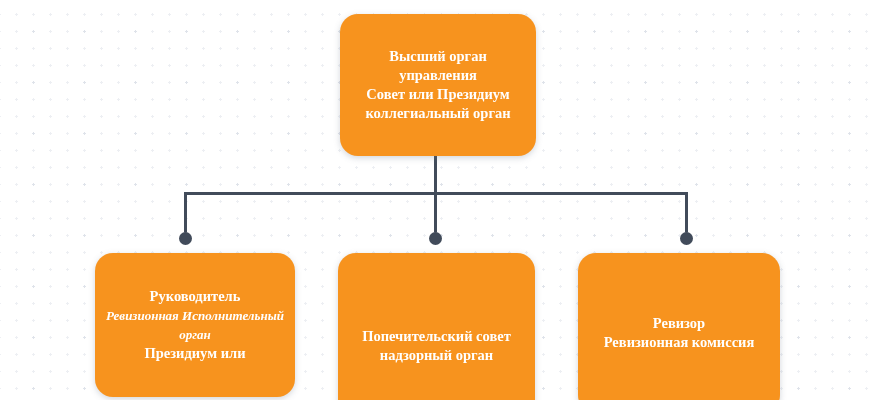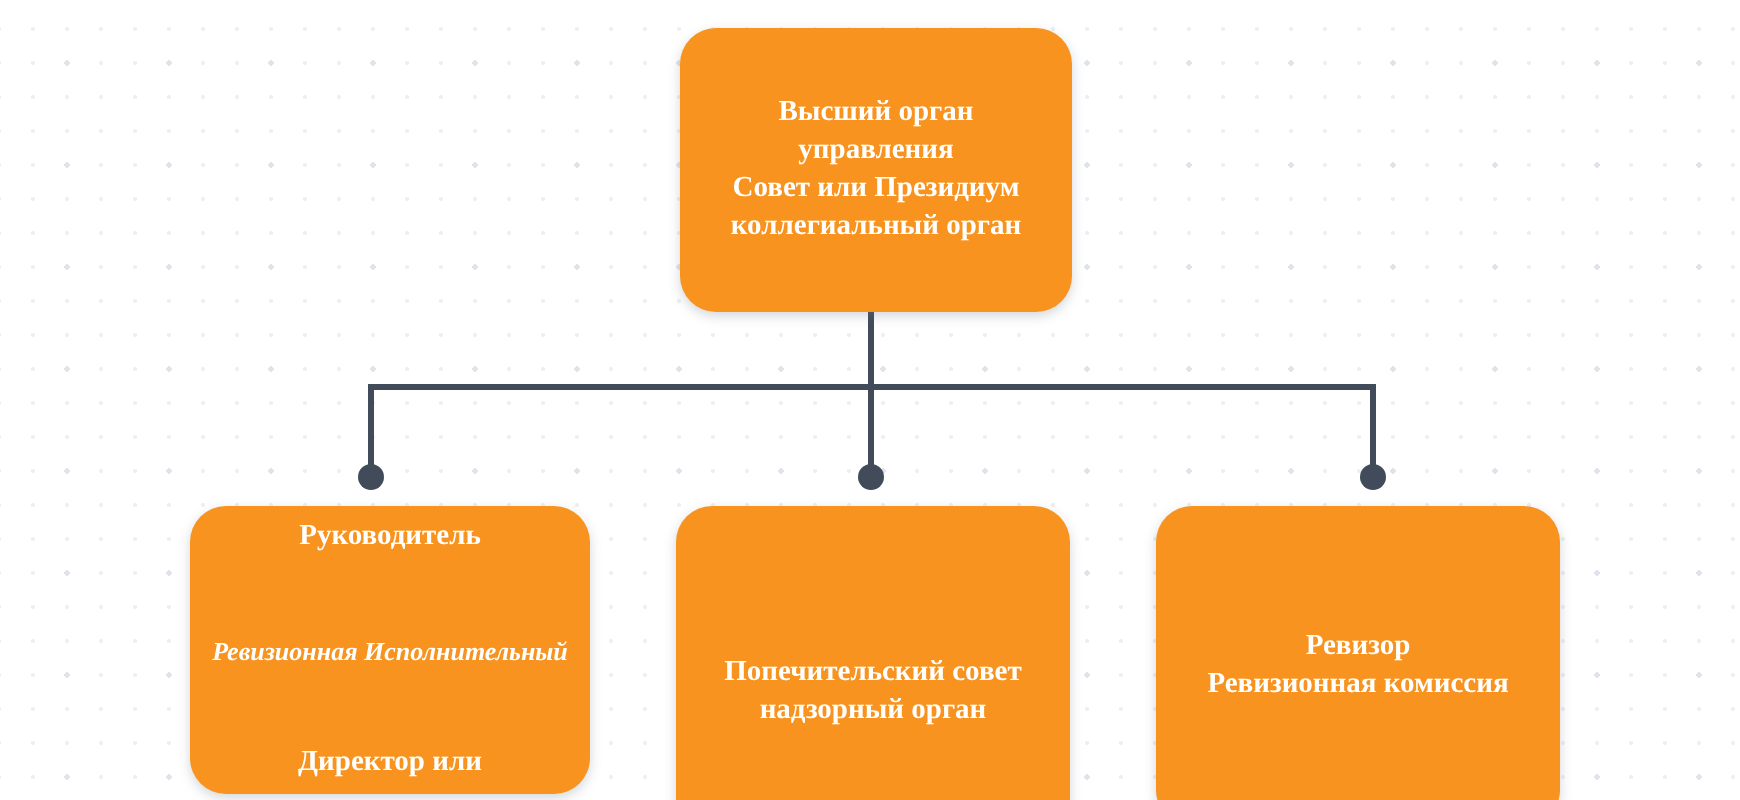--- a/index.html
+++ b/index.html
@@ -51,21 +51,21 @@
     line-height: 19px;
     padding: 6px 10px;
     box-shadow: 0 2px 6px rgba(110,118,135,0.30);
   }
   .node .line { width: 100%; }
   .node .line.italic {
     font-style: italic;
     font-size: 13px;
   }
   .node-supreme  { left: 340px; top: 14px;  width: 196px; height: 142px; }
-  .node-leader   { left: 95px;  top: 253px; width: 200px; height: 144px; justify-content: space-between; }
+  .node-leader   { left: 95px;  top: 253px; width: 200px; height: 144px; }
   .node-trustees { left: 338px; top: 253px; width: 197px; height: 186px; }
   .node-auditor  { left: 578px; top: 253px; width: 202px; height: 160px; }
 </style>
 </head>
 <body>
 
 <div class="stage">
 
   <svg class="connectors" viewBox="0 0 870 400" xmlns="http://www.w3.org/2000/svg" aria-hidden="true">
 
@@ -85,21 +85,22 @@
   <div class="node node-supreme">
     <div class="line">Высший орган</div>
     <div class="line">управления</div>
     <div class="line">Совет или Президиум</div>
     <div class="line">коллегиальный орган</div>
   </div>
 
   <div class="node node-leader">
     <div class="line">Руководитель</div>
     <div class="line italic">Ревизионная Исполнительный</div>
-    <div class="line">Директор или</div>
+    <div class="line italic">орган</div>
+    <div class="line">Президиум или</div>
   </div>
 
   <div class="node node-trustees">
     <div class="line">Попечительский совет</div>
     <div class="line">надзорный орган</div>
   </div>
 
   <div class="node node-auditor">
     <div class="line">Ревизор</div>
     <div class="line">Ревизионная комиссия</div>

